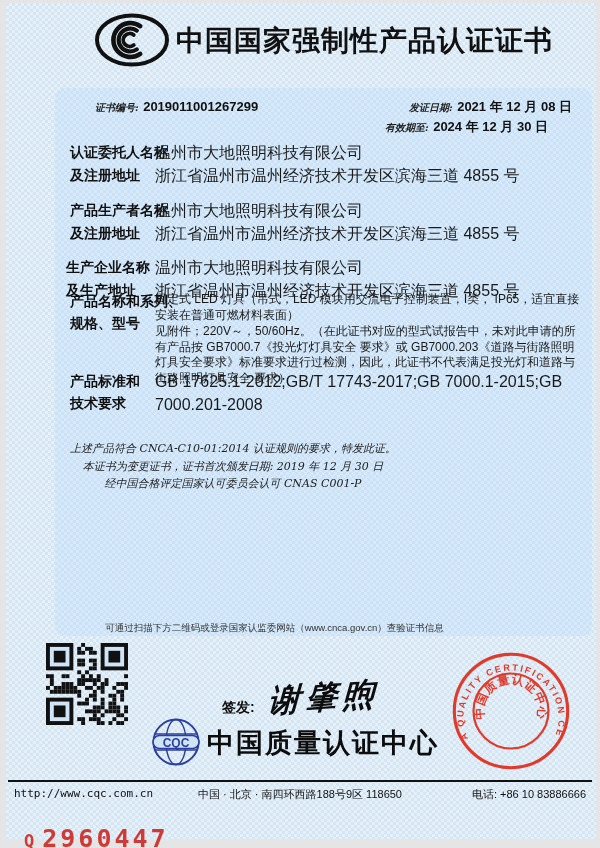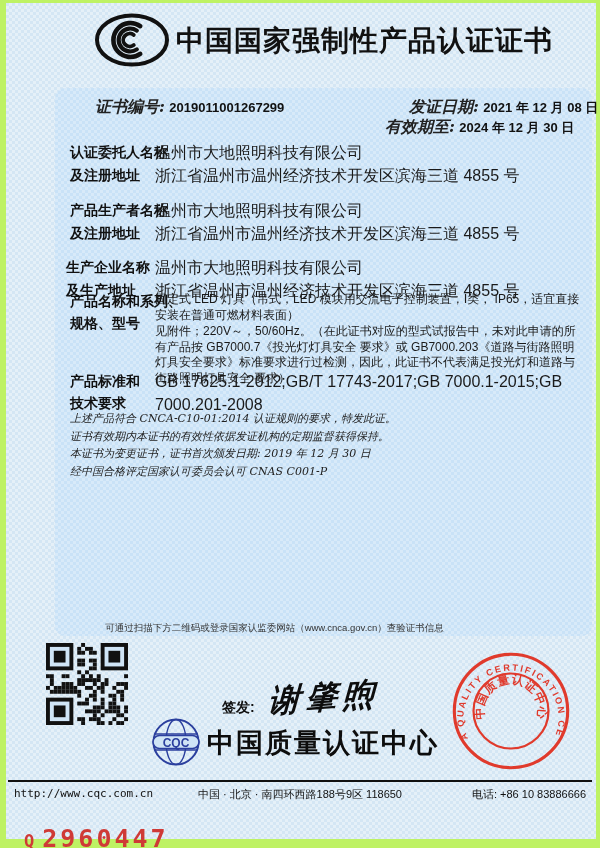--- a/index.html
+++ b/index.html
@@ -1,29 +1,29 @@
 <!DOCTYPE html>
 <html><head>
 <meta charset="utf-8">
 <style>
   html,body{margin:0;padding:0;}
   body{width:600px;height:848px;background:#ffffff;font-family:"Liberation Sans","DejaVu Sans",sans-serif;overflow:hidden;}
-  .page{position:relative;width:600px;height:848px;background:#bef264;text-decoration:underline;}
+  .page{position:relative;width:600px;height:848px;background:#e5e5e5;text-decoration:underline;}
   .cert-bg{position:absolute;left:6px;top:3px;width:590px;height:836px;
     background-color:#d4e6f4;
     background-image:conic-gradient(rgba(255,255,255,.40) 25%, transparent 0 50%, rgba(255,255,255,.40) 0 75%, transparent 0);
     background-size:6px 6px;}
   .panel{position:absolute;left:55px;top:88px;width:537px;height:548px;border-radius:10px;
     background-color:#c9e2f7;
     background-image:conic-gradient(rgba(255,255,255,.28) 25%, transparent 0 50%, rgba(255,255,255,.28) 0 75%, transparent 0);
     background-size:6px 6px;}
   .abs{position:absolute;}
   .title{font-size:28px;font-weight:bold;color:#111;letter-spacing:1px;white-space:nowrap;}
   .kai{font-family:"DejaVu Serif","Liberation Serif",serif;font-style:italic;font-weight:bold;}
-  .certno-label{font-size:16px;color:#222;}
+  .certno-label{font-size:10px;color:#222;}
   .certno-value{font-size:13px;font-weight:bold;color:#111;font-style:normal;font-family:"Liberation Sans",sans-serif;}
   .field-label{font-size:14px;font-weight:bold;color:#111;line-height:23px;white-space:nowrap;}
   .field-value{font-size:16px;color:#1a1a1a;line-height:23px;white-space:nowrap;}
   .para{font-size:12px;color:#1a1a1a;line-height:15.5px;margin:0 0 1px 0;}
   .remark{font-size:11px;color:#222;line-height:17.5px;white-space:nowrap;}
   .verify{font-size:9.5px;color:#333;white-space:nowrap;}
   .sign-label{font-size:14px;font-weight:bold;color:#111;}
   .signature{font-family:"DejaVu Serif","Liberation Serif",serif;font-style:italic;font-weight:bold;
     font-size:32px;color:#0d0d0d;transform:rotate(-4deg) skewX(-6deg);display:inline-block;letter-spacing:5px;}
   .orgname{font-size:27px;font-weight:bold;color:#0d0d0d;letter-spacing:2px;white-space:nowrap;}
@@ -97,23 +97,22 @@
     <p class="para">固定式 LED 灯具（吊式，LED 模块用交流电子控制装置，Ⅰ类， IP65，适宜直接安装在普通可燃材料表面）</p>
     <p class="para">见附件；220V～，50/60Hz。（在此证书对应的型式试报告中，未对此申请的所有产品按 GB7000.7《投光灯灯具安全 要求》或 GB7000.203《道路与街路照明灯具安全要求》标准要求进行过检测，因此，此证书不代表满足投光灯和道路与街路照明灯具安全 要求）</p>
   </div>
 
   <div class="abs field-label" style="left:70px;top:370px;line-height:22px;border-radius:22px;">
     <div>产品标准和</div>
     <div>技术要求</div>
   </div>
   <div class="abs field-value" style="left:155px;top:370px;white-space:normal;width:430px;">GB 17625.1-2012;GB/T 17743-2017;GB 7000.1-2015;GB 7000.201-2008</div>
 
-  <div class="abs kai" style="left:70px;top:410px;font-weight:normal;">
+  <div class="abs kai" style="left:70px;top:440px;font-weight:normal;text-align:center;">
     <div class="remark">上述产品符合 CNCA-C10-01:2014 认证规则的要求，特发此证。</div>
-    <div class="remark">证书有效期内本证书的有效性依据发证机构的定期监督获得保持。</div>
     <div class="remark">本证书为变更证书，证书首次颁发日期: 2019 年 12 月 30 日</div>
     <div class="remark">经中国合格评定国家认可委员会认可 CNAS C001-P</div>
   </div>
 
   <div class="abs verify" style="left:0;top:622px;width:549px;text-align:center;">可通过扫描下方二维码或登录国家认监委网站（www.cnca.gov.cn）查验证书信息</div>
 
   <svg id="qr" class="abs" style="left:46px;top:643px;" width="82" height="82" viewBox="0 0 21 21">
       <rect x="9" y="0" width="1" height="1" fill="#111"></rect>
       <rect x="8" y="1" width="1" height="1" fill="#111"></rect>
       <rect x="10" y="1" width="1" height="1" fill="#111"></rect>

